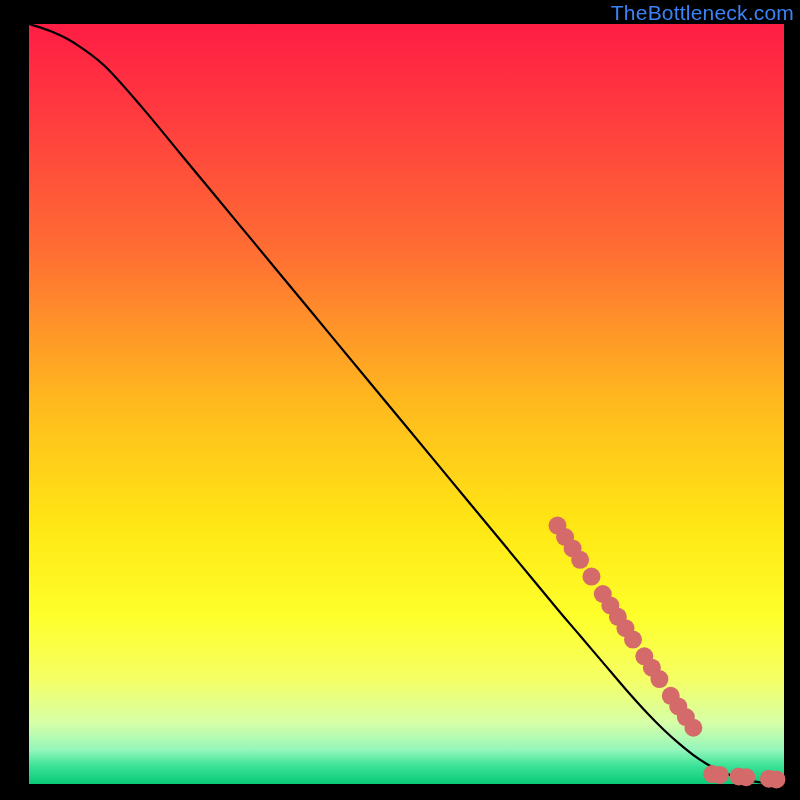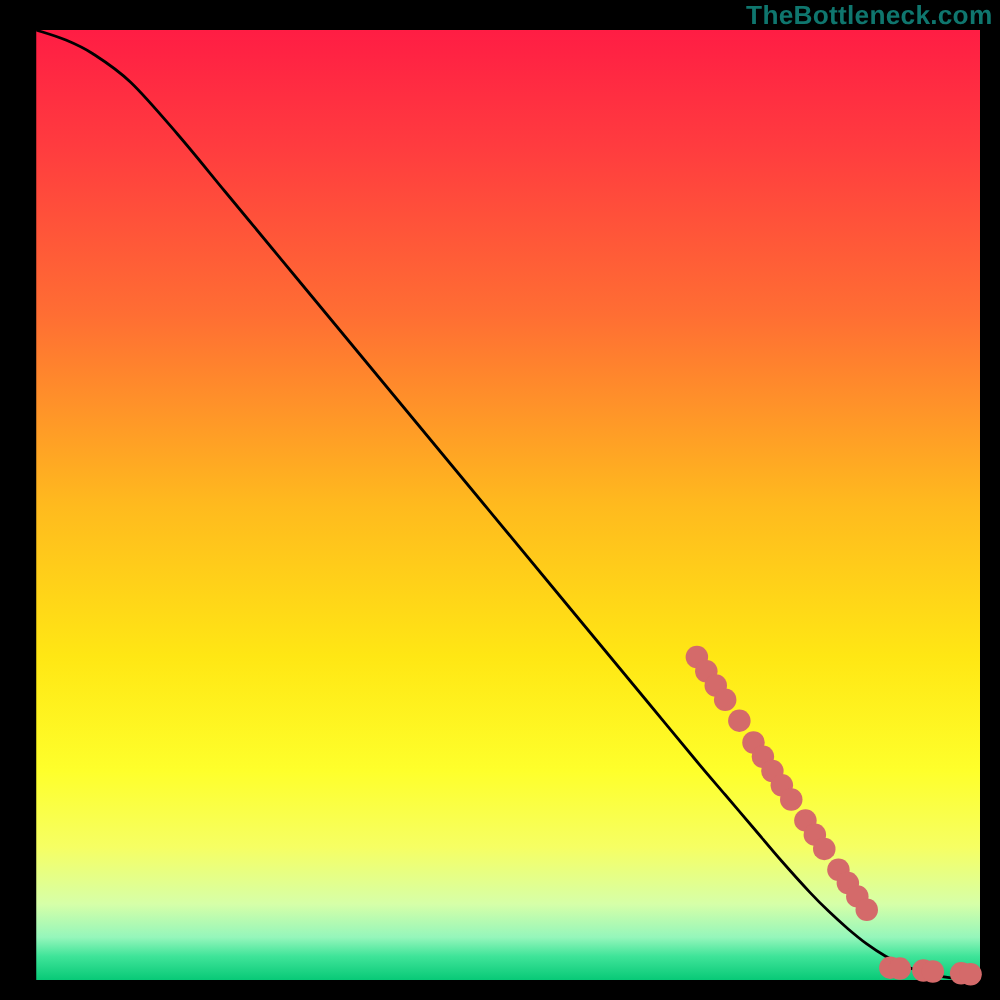--- a/index.html
+++ b/index.html
@@ -14,23 +14,23 @@
   .wrapper {
     position: relative;
     width: 800px;
     height: 800px;
     background: #000;
   }
   .watermark {
     position: absolute;
     top: 1px;
     right: 6px;
-    color: #0f766e;
+    color: #3b82f6;
     font-size: 21px;
-    font-weight: 700;
+    font-weight: 400;
     letter-spacing: 0.2px;
     z-index: 5;
     pointer-events: none;
   }
   svg {
     display: block;
   }
 </style>
 </head>
 <body>

